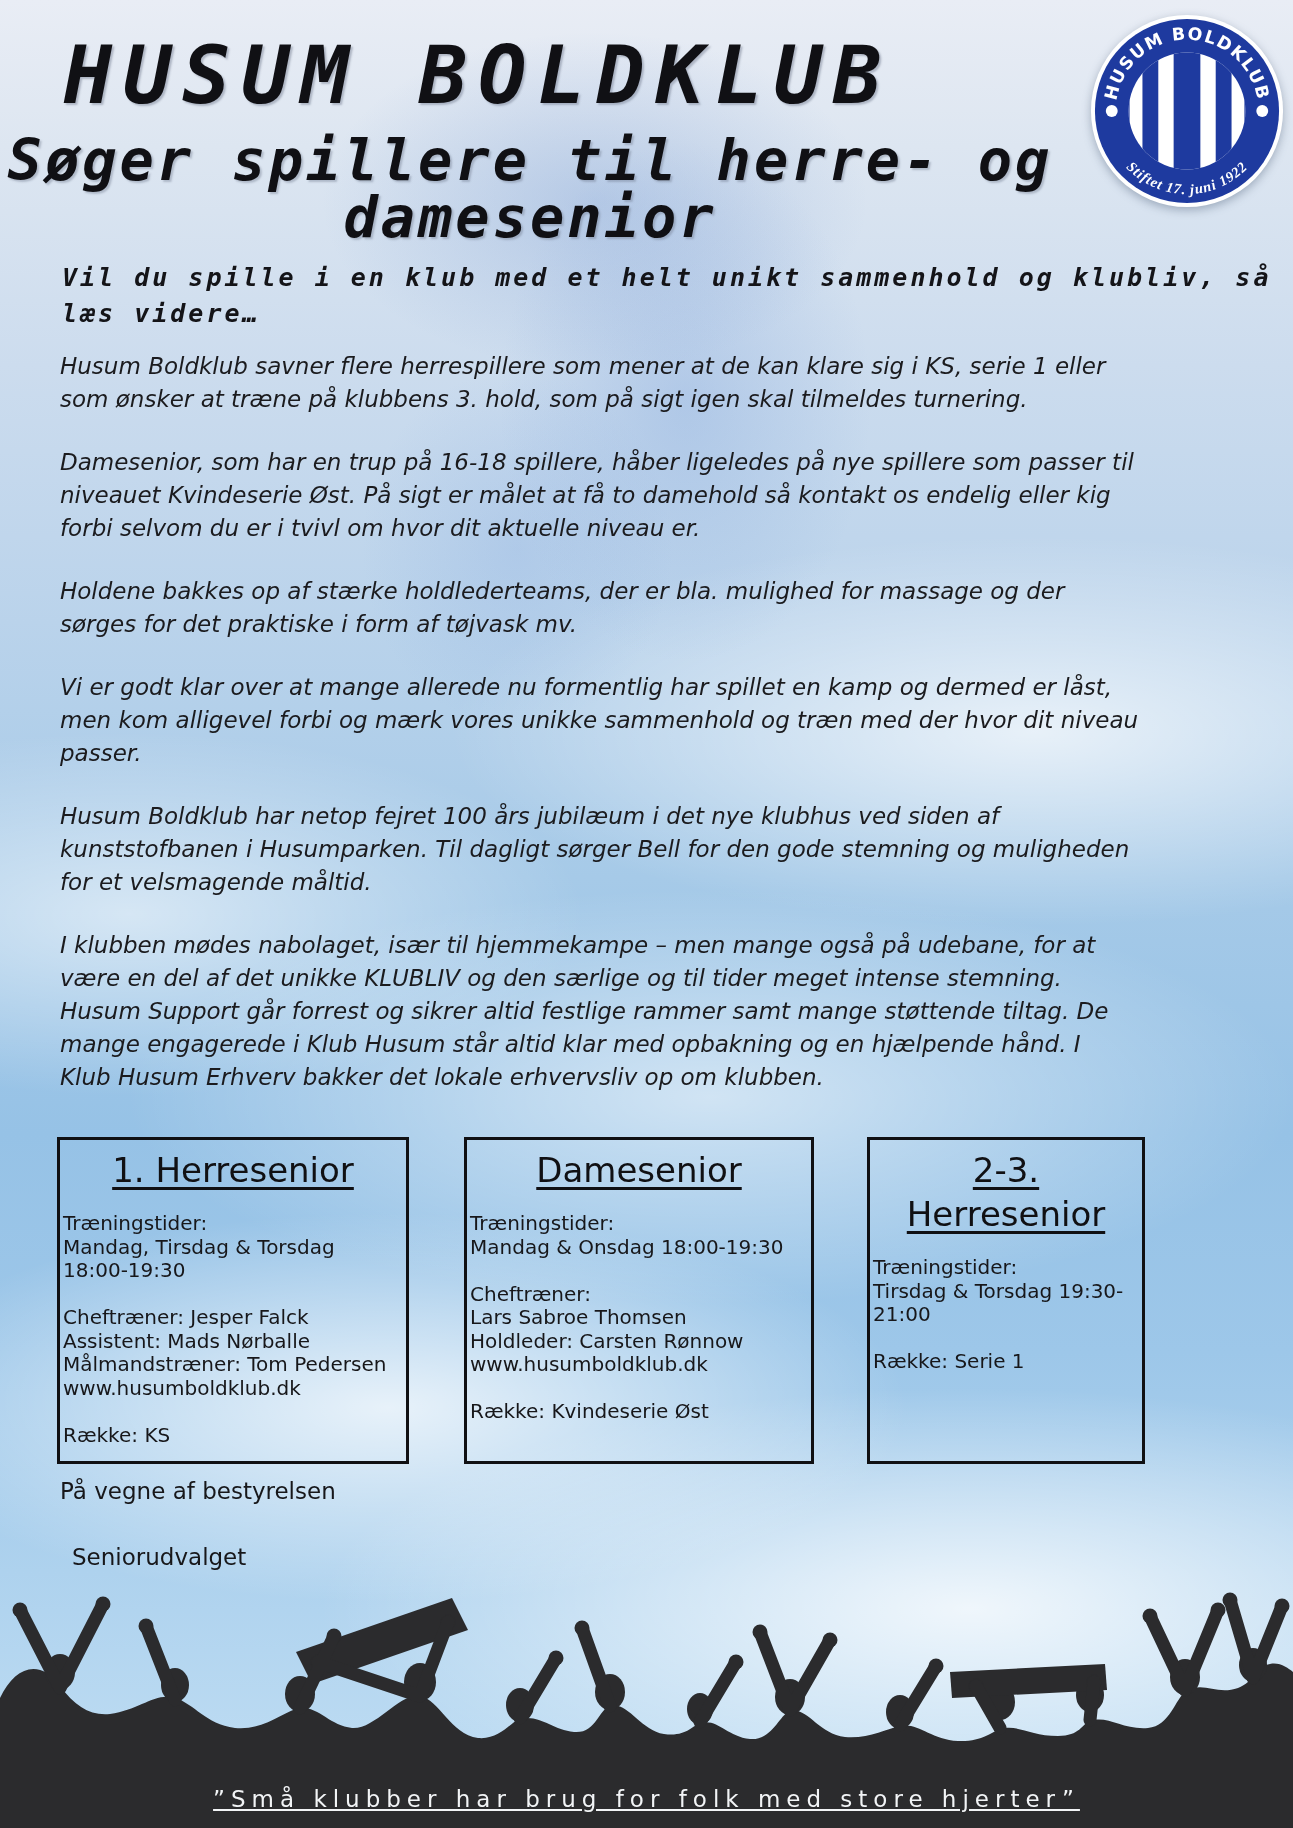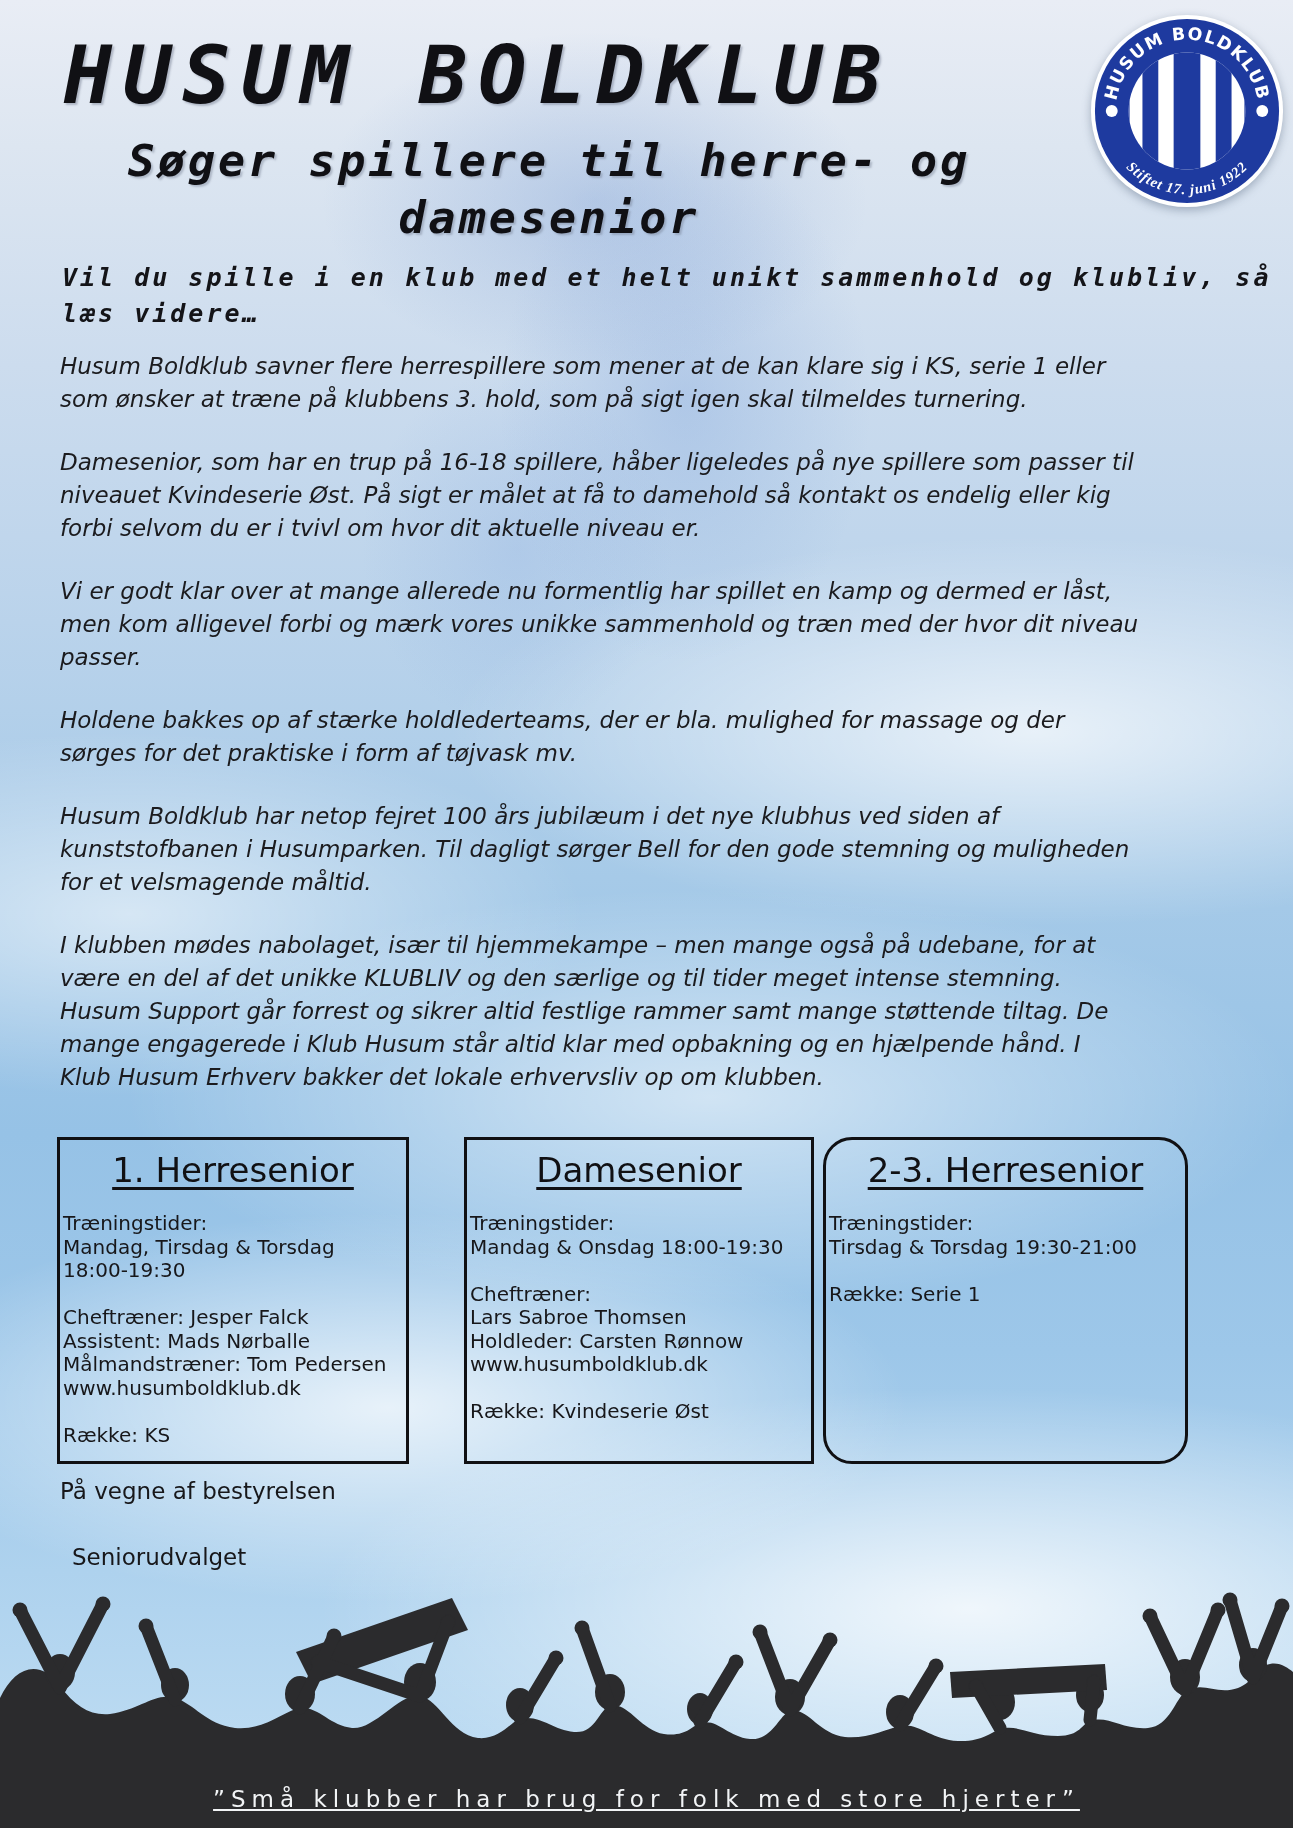--- a/index.html
+++ b/index.html
@@ -27,24 +27,23 @@
     font-style:italic;font-weight:bold;
     font-size:80px;line-height:1;letter-spacing:11px;
     color:#101014;white-space:nowrap;
     text-shadow:2px 2px 2px rgba(110,120,140,.45);
   }
   .subtitle{
     position:absolute;left:0;top:132px;width:1060px;
     text-align:center;
     font-family:"DejaVu Sans Mono",monospace;
     font-style:italic;font-weight:bold;
-    font-size:45px;line-height:57px;letter-spacing:3px;
+    font-size:57px;line-height:57px;letter-spacing:3px;
     color:#101014;white-space:pre-line;
     text-shadow:2px 2px 2px rgba(110,120,140,.4);
-    padding-left:19px;
   }
   .intro{
     position:absolute;left:62px;top:260px;width:1240px;
     font-family:"DejaVu Sans Mono",monospace;
     font-style:italic;font-weight:bold;
     font-size:25px;line-height:36px;letter-spacing:3px;
     color:#141418;white-space:pre-line;
   }
   .bodytext{position:absolute;left:60px;top:350px;width:1180px;}
   .bodytext p{
@@ -52,21 +51,21 @@
     font-size:23px;line-height:33px;
     white-space:pre-line;color:#1b1b1e;font-style:italic;
   }
   .team-box{
     position:absolute;top:1137px;height:327px;
     border:3px solid #101013;box-sizing:border-box;
     padding:8px 3px;
   }
   .team-box.b1{left:57px;width:352px;}
   .team-box.b2{left:464px;width:350px;}
-  .team-box.b3{left:823px;width:365px;border-radius:29px;}
+  .team-box.b3{left:867px;width:278px;}
   .team-title{
     text-align:center;
     font-size:34px;line-height:44px;
     text-decoration:underline;
     text-underline-offset:5px;
     margin-bottom:20px;color:#101013;
   }
   .team-lines{
     font-size:20px;line-height:23.5px;
     white-space:pre-line;color:#17171a;
@@ -126,25 +125,25 @@
       </text>
     </svg>
   </div>
 
   <div class="bodytext">
     <p>Husum Boldklub savner flere herrespillere som mener at de kan klare sig i KS, serie 1 eller
 som ønsker at træne på klubbens 3. hold, som på sigt igen skal tilmeldes turnering.</p>
     <p>Damesenior, som har en trup på 16-18 spillere, håber ligeledes på nye spillere som passer til
 niveauet Kvindeserie Øst. På sigt er målet at få to damehold så kontakt os endelig eller kig
 forbi selvom du er i tvivl om hvor dit aktuelle niveau er.</p>
+    <p>Holdene bakkes op af stærke holdlederteams, der er bla. mulighed for massage og der
+sørges for det praktiske i form af tøjvask mv.</p>
     <p>Vi er godt klar over at mange allerede nu formentlig har spillet en kamp og dermed er låst,
 men kom alligevel forbi og mærk vores unikke sammenhold og træn med der hvor dit niveau
 passer.</p>
-    <p>Holdene bakkes op af stærke holdlederteams, der er bla. mulighed for massage og der
-sørges for det praktiske i form af tøjvask mv.</p>
     <p>Husum Boldklub har netop fejret 100 års jubilæum i det nye klubhus ved siden af
 kunststofbanen i Husumparken. Til dagligt sørger Bell for den gode stemning og muligheden
 for et velsmagende måltid.</p>
     <p>I klubben mødes nabolaget, især til hjemmekampe – men mange også på udebane, for at
 være en del af det unikke KLUBLIV og den særlige og til tider meget intense stemning.
 Husum Support går forrest og sikrer altid festlige rammer samt mange støttende tiltag. De
 mange engagerede i Klub Husum står altid klar med opbakning og en hjælpende hånd. I
 Klub Husum Erhverv bakker det lokale erhvervsliv op om klubben.</p>
   </div>
 

